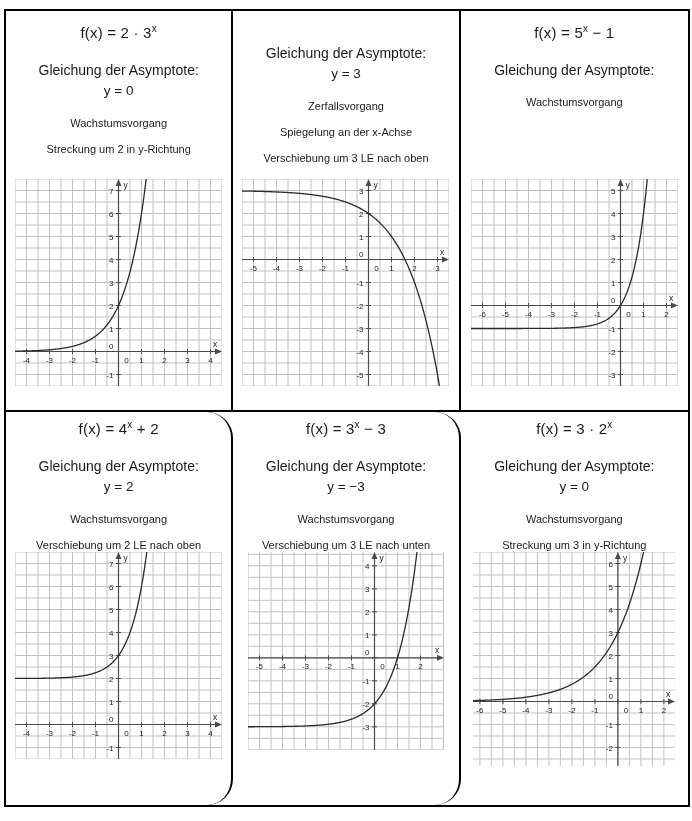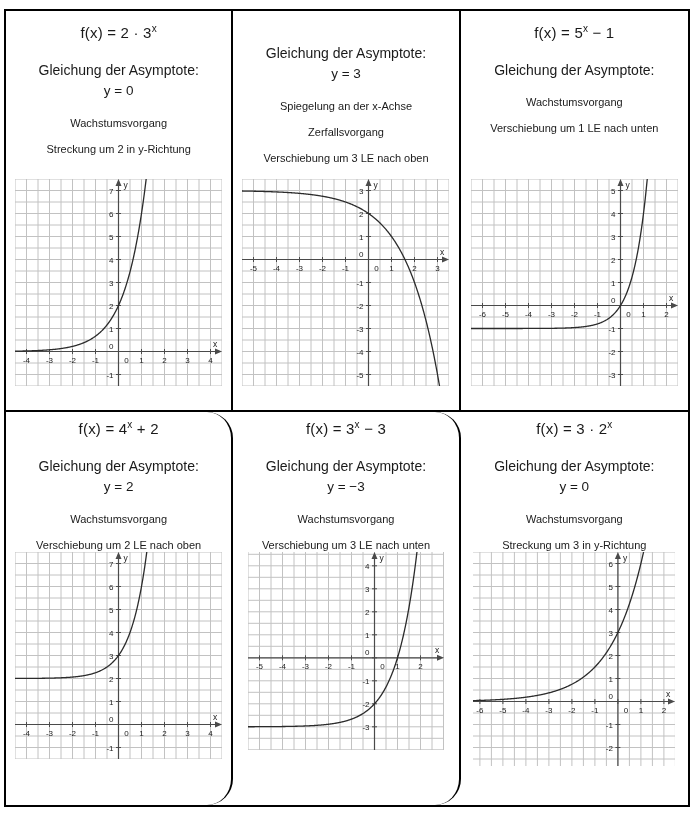--- a/index.html
+++ b/index.html
@@ -134,22 +134,22 @@
           <path d="M 0.00 172.17 L 0.46 172.16 L 0.92 172.16 L 1.38 172.15 L 1.84 172.14 L 2.30 172.13 L 2.76 172.13 L 3.22 172.12 L 3.68 172.11 L 4.14 172.10 L 4.60 172.09 L 5.06 172.08 L 5.52 172.07 L 5.98 172.06 L 6.44 172.05 L 6.90 172.04 L 7.36 172.03 L 7.82 172.02 L 8.28 172.01 L 8.74 172.00 L 9.20 171.99 L 9.66 171.98 L 10.12 171.97 L 10.58 171.96 L 11.04 171.94 L 11.50 171.93 L 11.96 171.92 L 12.42 171.91 L 12.88 171.89 L 13.34 171.88 L 13.80 171.87 L 14.26 171.85 L 14.72 171.84 L 15.18 171.82 L 15.64 171.81 L 16.10 171.79 L 16.56 171.78 L 17.02 171.76 L 17.48 171.74 L 17.94 171.73 L 18.40 171.71 L 18.86 171.69 L 19.32 171.67 L 19.78 171.66 L 20.24 171.64 L 20.70 171.62 L 21.16 171.60 L 21.62 171.58 L 22.08 171.56 L 22.54 171.54 L 23.00 171.52 L 23.46 171.49 L 23.92 171.47 L 24.38 171.45 L 24.84 171.43 L 25.30 171.40 L 25.76 171.38 L 26.22 171.35 L 26.68 171.33 L 27.14 171.30 L 27.60 171.27 L 28.06 171.25 L 28.52 171.22 L 28.98 171.19 L 29.44 171.16 L 29.90 171.13 L 30.36 171.10 L 30.82 171.07 L 31.28 171.04 L 31.74 171.01 L 32.20 170.97 L 32.66 170.94 L 33.12 170.90 L 33.58 170.87 L 34.04 170.83 L 34.50 170.80 L 34.96 170.76 L 35.42 170.72 L 35.88 170.68 L 36.34 170.64 L 36.80 170.60 L 37.26 170.56 L 37.72 170.51 L 38.18 170.47 L 38.64 170.42 L 39.10 170.38 L 39.56 170.33 L 40.02 170.28 L 40.48 170.23 L 40.94 170.18 L 41.40 170.13 L 41.86 170.08 L 42.32 170.02 L 42.78 169.97 L 43.24 169.91 L 43.70 169.86 L 44.16 169.80 L 44.62 169.74 L 45.08 169.68 L 45.54 169.61 L 46.00 169.55 L 46.46 169.48 L 46.92 169.42 L 47.38 169.35 L 47.84 169.28 L 48.30 169.21 L 48.76 169.13 L 49.22 169.06 L 49.68 168.98 L 50.14 168.90 L 50.60 168.82 L 51.06 168.74 L 51.52 168.66 L 51.98 168.57 L 52.44 168.49 L 52.90 168.40 L 53.36 168.31 L 53.82 168.21 L 54.28 168.12 L 54.74 168.02 L 55.20 167.92 L 55.66 167.82 L 56.12 167.71 L 56.58 167.61 L 57.04 167.50 L 57.50 167.39 L 57.96 167.28 L 58.42 167.16 L 58.88 167.04 L 59.34 166.92 L 59.80 166.80 L 60.26 166.67 L 60.72 166.54 L 61.18 166.41 L 61.64 166.27 L 62.10 166.13 L 62.56 165.99 L 63.02 165.85 L 63.48 165.70 L 63.94 165.55 L 64.40 165.39 L 64.86 165.24 L 65.32 165.07 L 65.78 164.91 L 66.24 164.74 L 66.70 164.57 L 67.16 164.39 L 67.62 164.21 L 68.08 164.03 L 68.54 163.84 L 69.00 163.65 L 69.46 163.45 L 69.92 163.25 L 70.38 163.04 L 70.84 162.83 L 71.30 162.62 L 71.76 162.40 L 72.22 162.18 L 72.68 161.95 L 73.14 161.71 L 73.60 161.47 L 74.06 161.23 L 74.52 160.98 L 74.98 160.72 L 75.44 160.46 L 75.90 160.19 L 76.36 159.92 L 76.82 159.64 L 77.28 159.35 L 77.74 159.06 L 78.20 158.76 L 78.66 158.46 L 79.12 158.14 L 79.58 157.83 L 80.04 157.50 L 80.50 157.17 L 80.96 156.83 L 81.42 156.48 L 81.88 156.12 L 82.34 155.76 L 82.80 155.39 L 83.26 155.01 L 83.72 154.62 L 84.18 154.22 L 84.64 153.81 L 85.10 153.40 L 85.56 152.97 L 86.02 152.54 L 86.48 152.10 L 86.94 151.64 L 87.40 151.18 L 87.86 150.71 L 88.32 150.22 L 88.78 149.73 L 89.24 149.22 L 89.70 148.71 L 90.16 148.18 L 90.62 147.64 L 91.08 147.08 L 91.54 146.52 L 92.00 145.94 L 92.46 145.35 L 92.92 144.75 L 93.38 144.13 L 93.84 143.50 L 94.30 142.86 L 94.76 142.20 L 95.22 141.53 L 95.68 140.84 L 96.14 140.13 L 96.60 139.42 L 97.06 138.68 L 97.52 137.93 L 97.98 137.16 L 98.44 136.38 L 98.90 135.57 L 99.36 134.75 L 99.82 133.92 L 100.28 133.06 L 100.74 132.18 L 101.20 131.29 L 101.66 130.37 L 102.12 129.43 L 102.58 128.48 L 103.04 127.50 L 103.50 126.50 L 103.96 125.48 L 104.42 124.43 L 104.88 123.37 L 105.34 122.27 L 105.80 121.16 L 106.26 120.02 L 106.72 118.85 L 107.18 117.66 L 107.64 116.44 L 108.10 115.20 L 108.56 113.92 L 109.02 112.62 L 109.48 111.29 L 109.94 109.93 L 110.40 108.54 L 110.86 107.12 L 111.32 105.67 L 111.78 104.18 L 112.24 102.67 L 112.70 101.12 L 113.16 99.53 L 113.62 97.91 L 114.08 96.25 L 114.54 94.56 L 115.00 92.83 L 115.46 91.06 L 115.92 89.25 L 116.38 87.40 L 116.84 85.51 L 117.30 83.57 L 117.76 81.60 L 118.22 79.58 L 118.68 77.51 L 119.14 75.40 L 119.60 73.25 L 120.06 71.04 L 120.52 68.79 L 120.98 66.48 L 121.44 64.13 L 121.90 61.72 L 122.36 59.26 L 122.82 56.75 L 123.28 54.17 L 123.74 51.54 L 124.20 48.86 L 124.66 46.11 L 125.12 43.30 L 125.58 40.43 L 126.04 37.50 L 126.50 34.50 L 126.96 31.43 L 127.42 28.30 L 127.88 25.10 L 128.34 21.82 L 128.80 18.48 L 129.26 15.05 L 129.72 11.56 L 130.18 7.98 L 130.64 4.33 L 131.10 0.59 L 131.56 -3.23 L 132.02 -7.13 L 132.48 -11.12 L 132.94 -15.20 L 133.40 -19.37 L 133.86 -23.64 L 134.32 -27.99 L 134.78 -32.45 L 135.24 -37.00 L 135.70 -41.65 L 136.16 -46.41 L 136.62 -51.28 L 137.08 -56.25 L 137.54 -61.33 L 138.00 -66.52" fill="none" stroke="#2b2b2b" stroke-width="1.3" clip-path="url(#clip-g0)"></path>
         </svg>
     </div>
   </div>
 
   <div class="cell r1">
     <div class="text">
       <div class="asym-label">Gleichung der Asymptote:</div>
       <div class="asym-value">y = 3</div>
       <div class="desc">
+          <div>Zerfallsvorgang</div>
           <div>Spiegelung an der x-Achse</div>
-          <div>Zerfallsvorgang</div>
           <div>Verschiebung um 3 LE nach oben</div>
         </div>
     </div>
     <div class="graph">
       <svg width="207" height="207" viewBox="0 0 207 207">
           <g stroke="#c2c2c2" stroke-width="1">
             <line x1="0.0" y1="0" x2="0.0" y2="207"></line>
             <line x1="11.5" y1="0" x2="11.5" y2="207"></line>
             <line x1="23.0" y1="0" x2="23.0" y2="207"></line>
             <line x1="34.5" y1="0" x2="34.5" y2="207"></line>
@@ -245,21 +245,20 @@
         </svg>
     </div>
   </div>
 
   <div class="cell r1">
     <div class="text">
       <div class="formula"><span>f(x) = 5</span><sup>x</sup><span> − 1</span></div>
       <div class="asym-label">Gleichung der Asymptote:</div>
       <div class="desc">
           <div>Wachstumsvorgang</div>
-          <div>Verschiebung um 1 LE nach unten</div>
         </div>
     </div>
     <div class="graph">
       <svg width="207" height="207" viewBox="0 0 207 207">
           <g stroke="#c2c2c2" stroke-width="1">
             <line x1="0.0" y1="0" x2="0.0" y2="207"></line>
             <line x1="11.5" y1="0" x2="11.5" y2="207"></line>
             <line x1="23.0" y1="0" x2="23.0" y2="207"></line>
             <line x1="34.5" y1="0" x2="34.5" y2="207"></line>
             <line x1="46.0" y1="0" x2="46.0" y2="207"></line>

